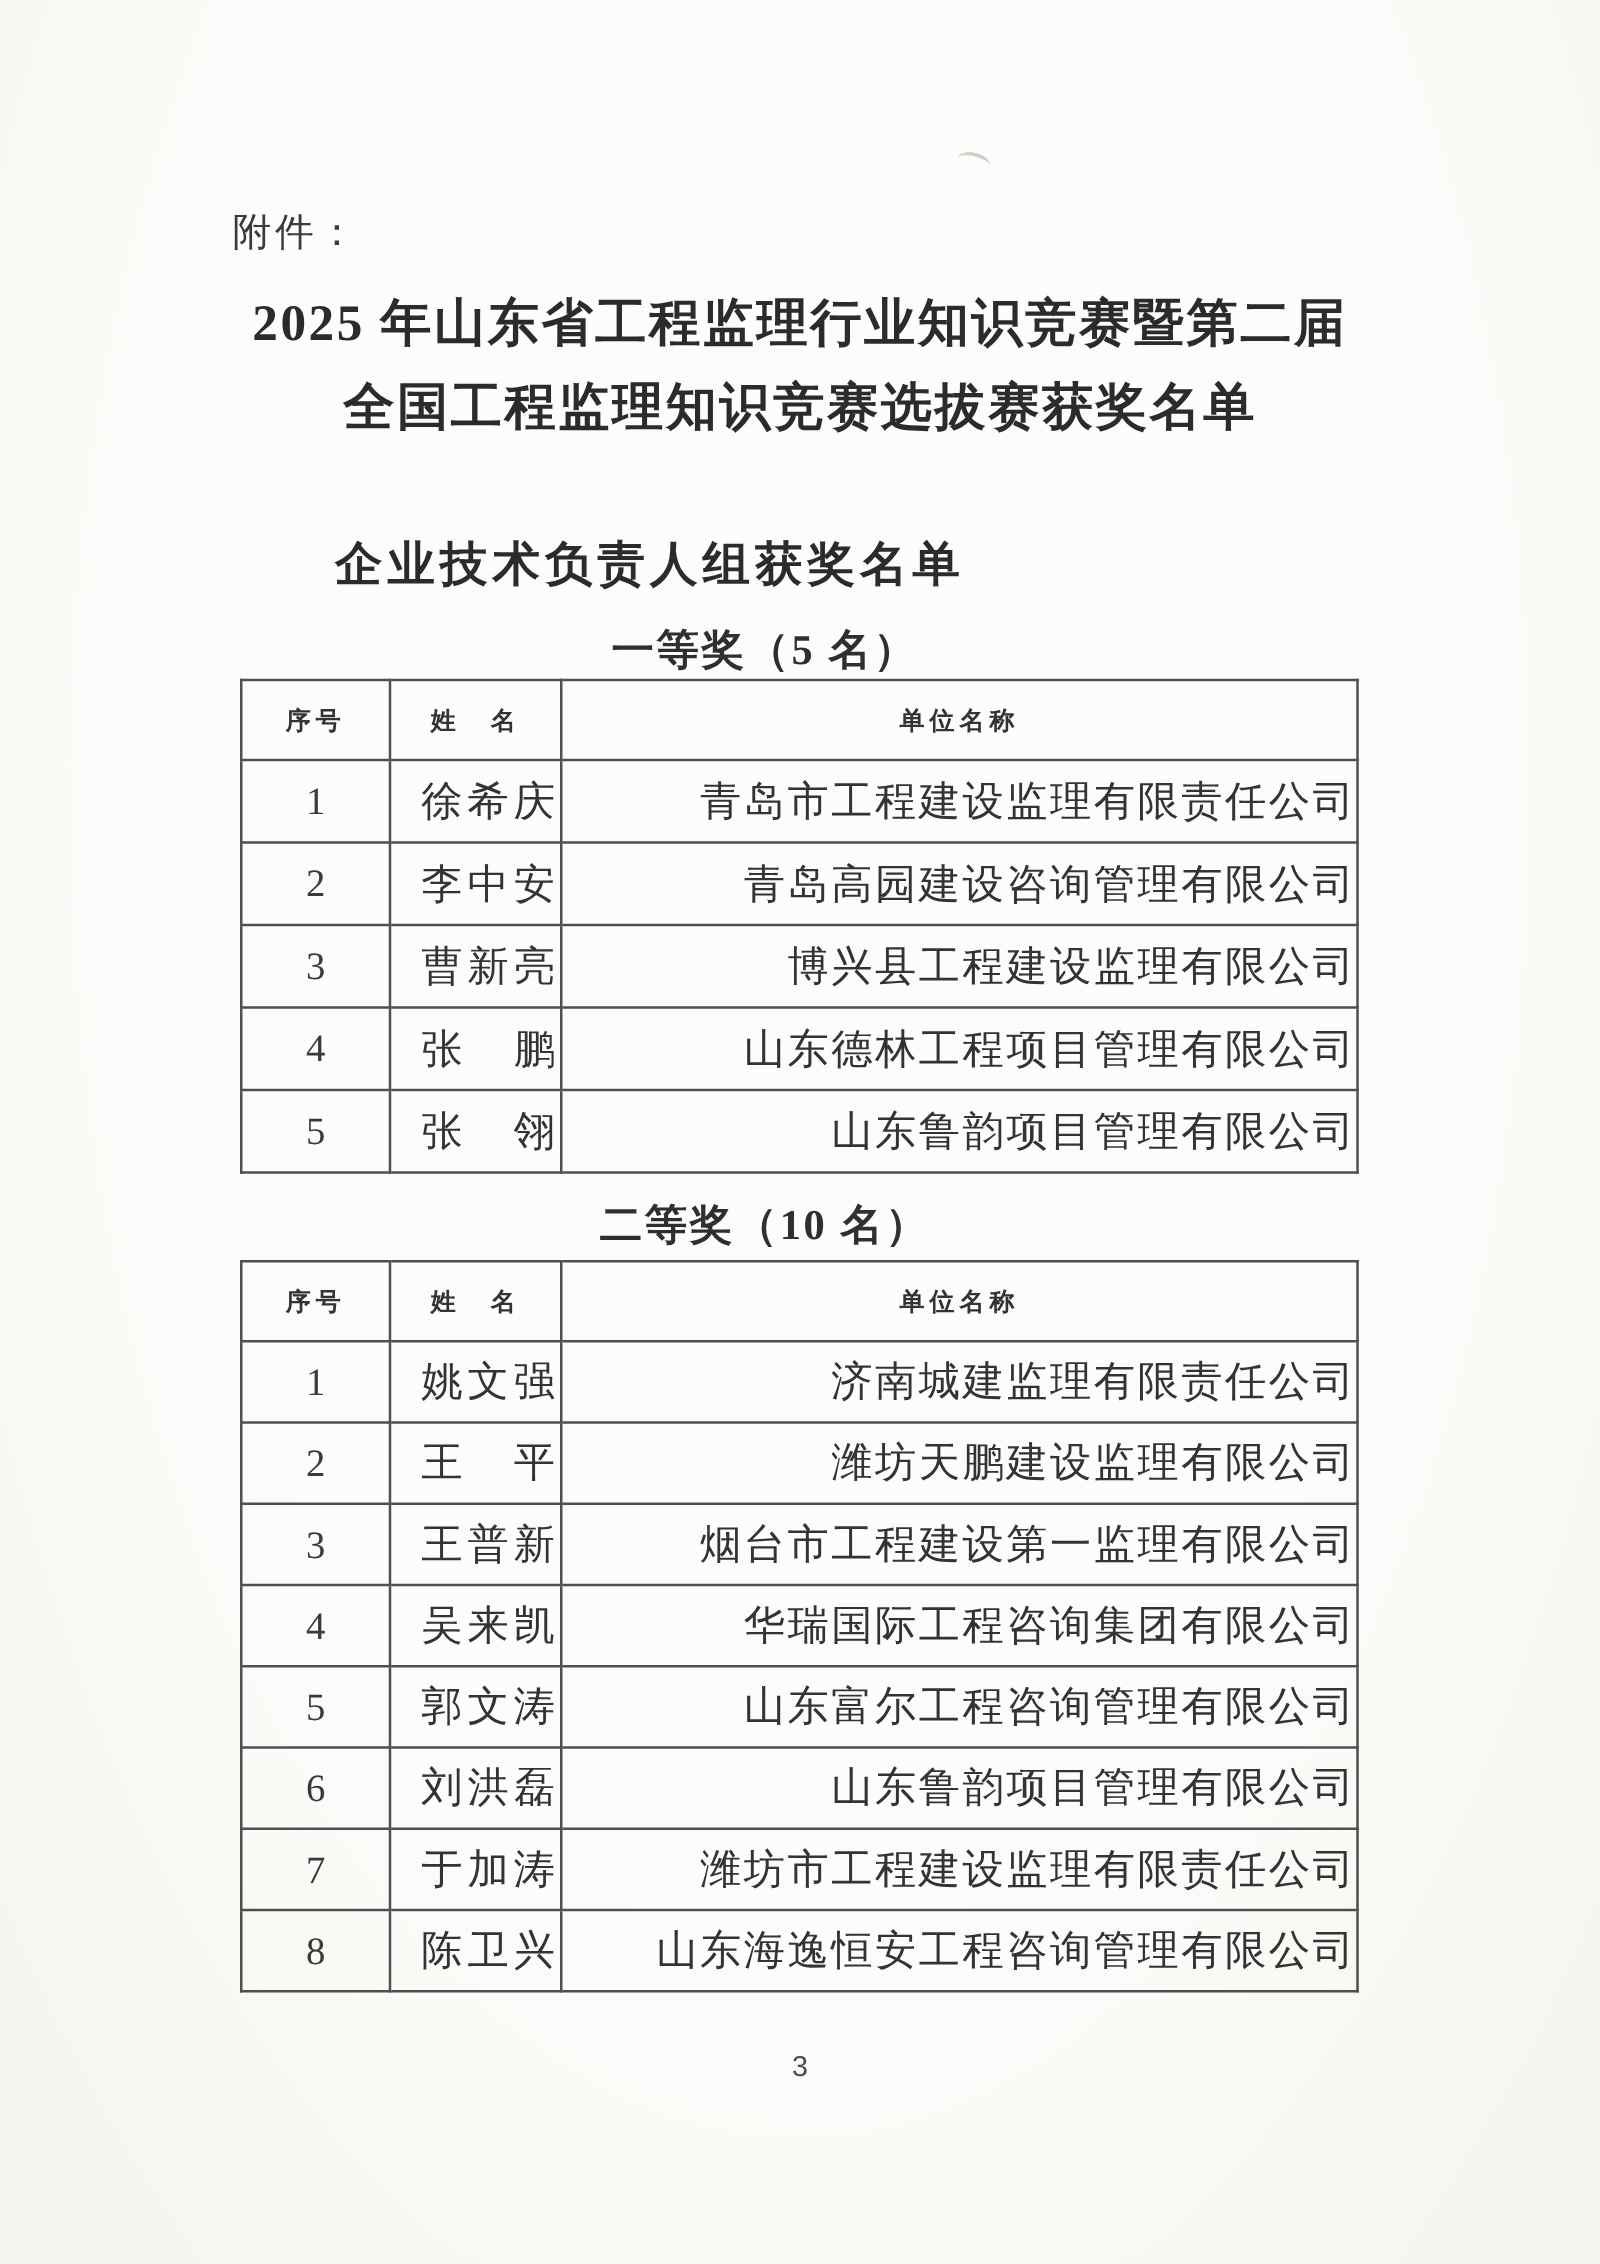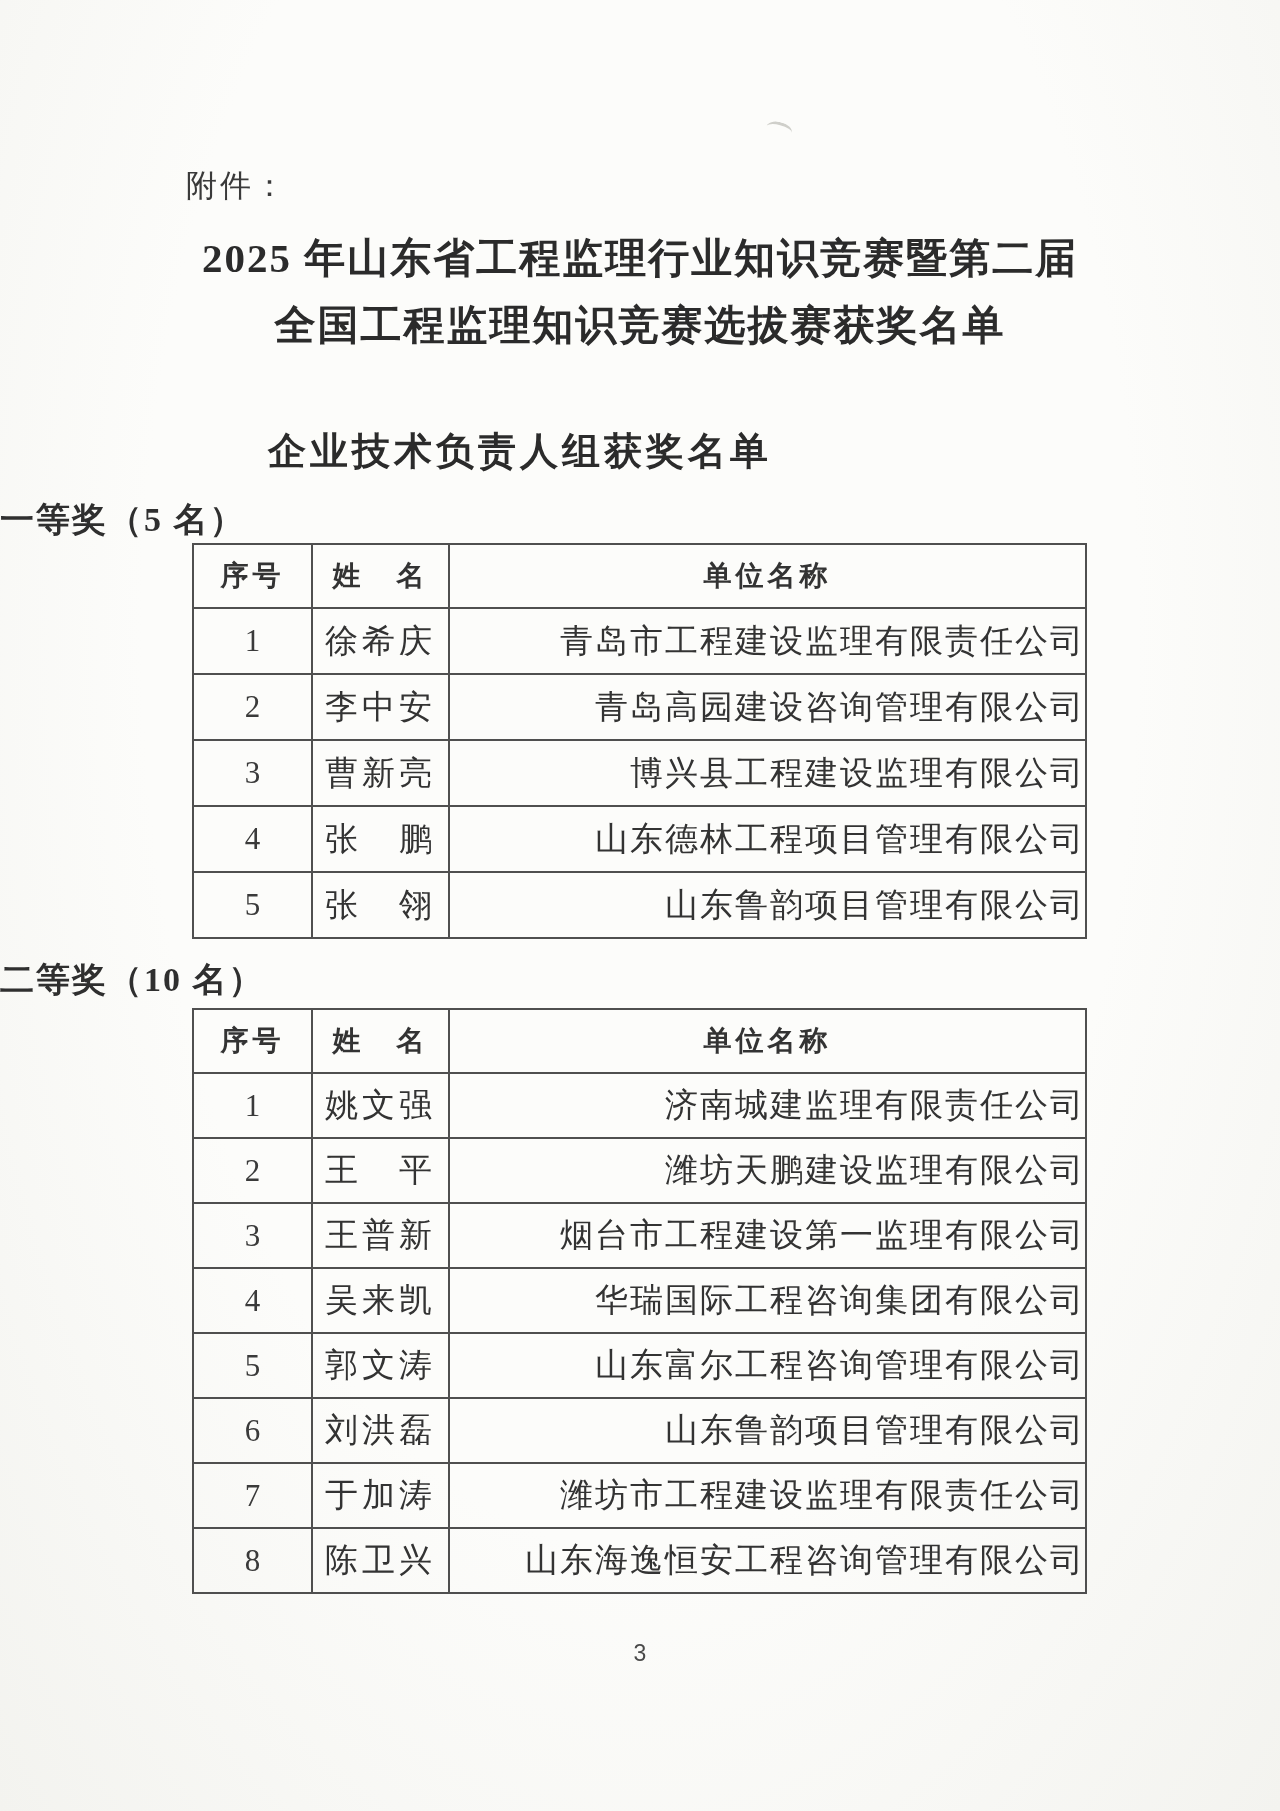--- a/index.html
+++ b/index.html
@@ -24,40 +24,40 @@
     font-size:41px; font-weight:bold; letter-spacing:2px; color:#2b2b2b;
     white-space:nowrap;
   }
   .title-1 { top:231px; }
   .title-2 { top:298px; }
   .group-heading {
     position:absolute; left:0; width:1040px; text-align:center;
     top:426px; font-size:38px; font-weight:bold; letter-spacing:4px; color:#2b2b2b;
   }
   .award-heading {
-    position:absolute; left:0; width:1224px; 
+    position:absolute; left:0; width:1224px; text-align:center;
     font-size:34px; font-weight:bold; letter-spacing:2px; color:#2f2f2f;
   }
   .award-1 { top:497px; }
   .award-2 { top:957px; }
   table.awards-table {
     position:absolute; left:192px; width:893px;
     border-collapse:collapse; table-layout:fixed;
   }
   .t1 { top:543px; }
   .t2 { top:1008px; }
   th, td { border:2px solid #4f4f4f; padding:0; }
   th {
-    height:62px; font-size:28px; font-weight:600;
+    height:62px; font-size:20px; font-weight:600;
     letter-spacing:4px; text-align:center; color:#333;
   }
   .t1 td { height:64px; }
   .t2 td { height:63px; }
   td.col-idx { text-align:center; font-size:31px; color:#3a3a3a; }
-  td.col-name { text-align:center; font-size:33px; letter-spacing:4px; color:#333; }
+  td.col-name { text-align:right; font-size:33px; letter-spacing:4px; color:#333; }
   td.col-org  { text-align:right; padding-left:14px; font-size:33px; letter-spacing:2px; color:#333; white-space:nowrap; }
   .page-number {
     position:absolute; left:0; width:1280px; top:1640px; text-align:center;
     font-size:23px; color:#4a4a4a; font-family:"Liberation Sans", sans-serif;
   }
   .scan-artifact {
     position:absolute; left:766px; top:122px; width:26px; height:12px;
     border-top:3px solid #cfcfca; border-radius:50%;
     transform:rotate(14deg);
   }

